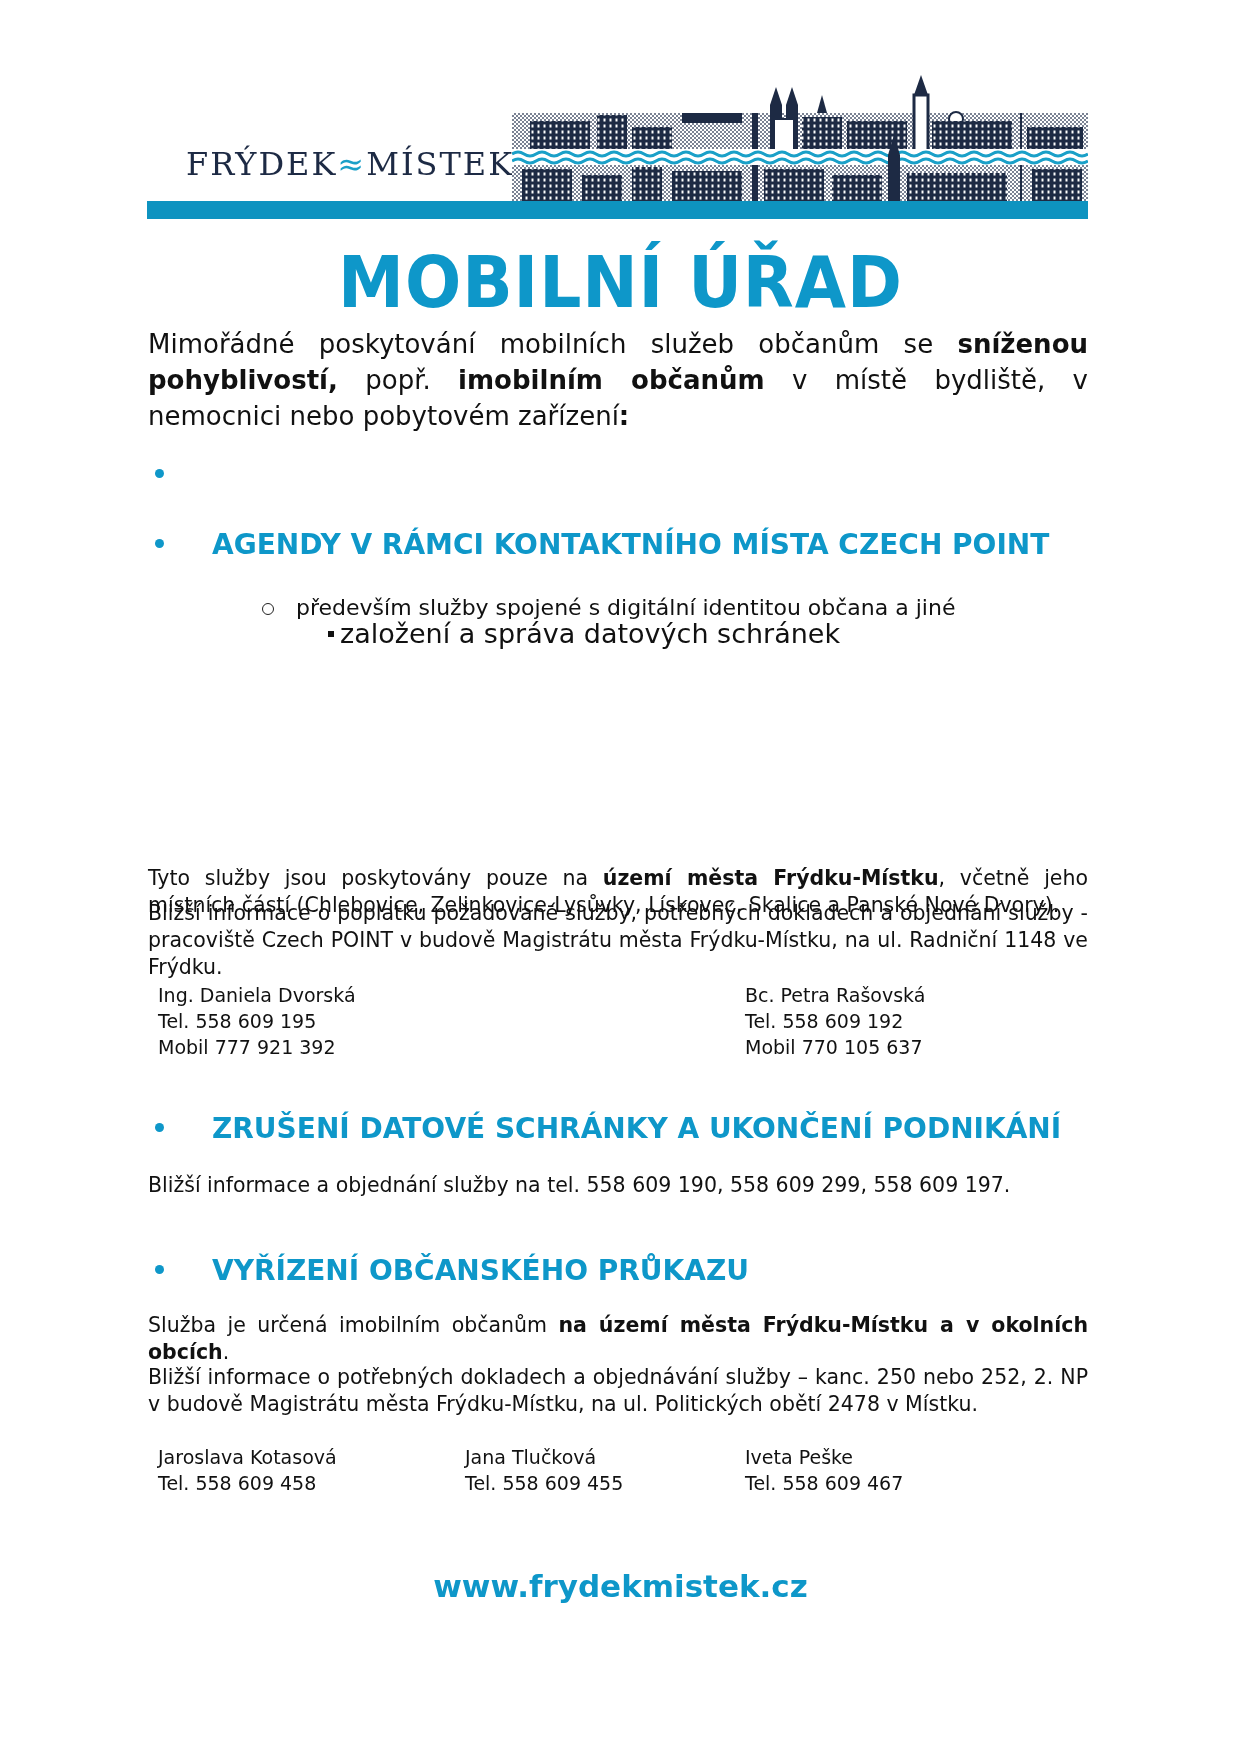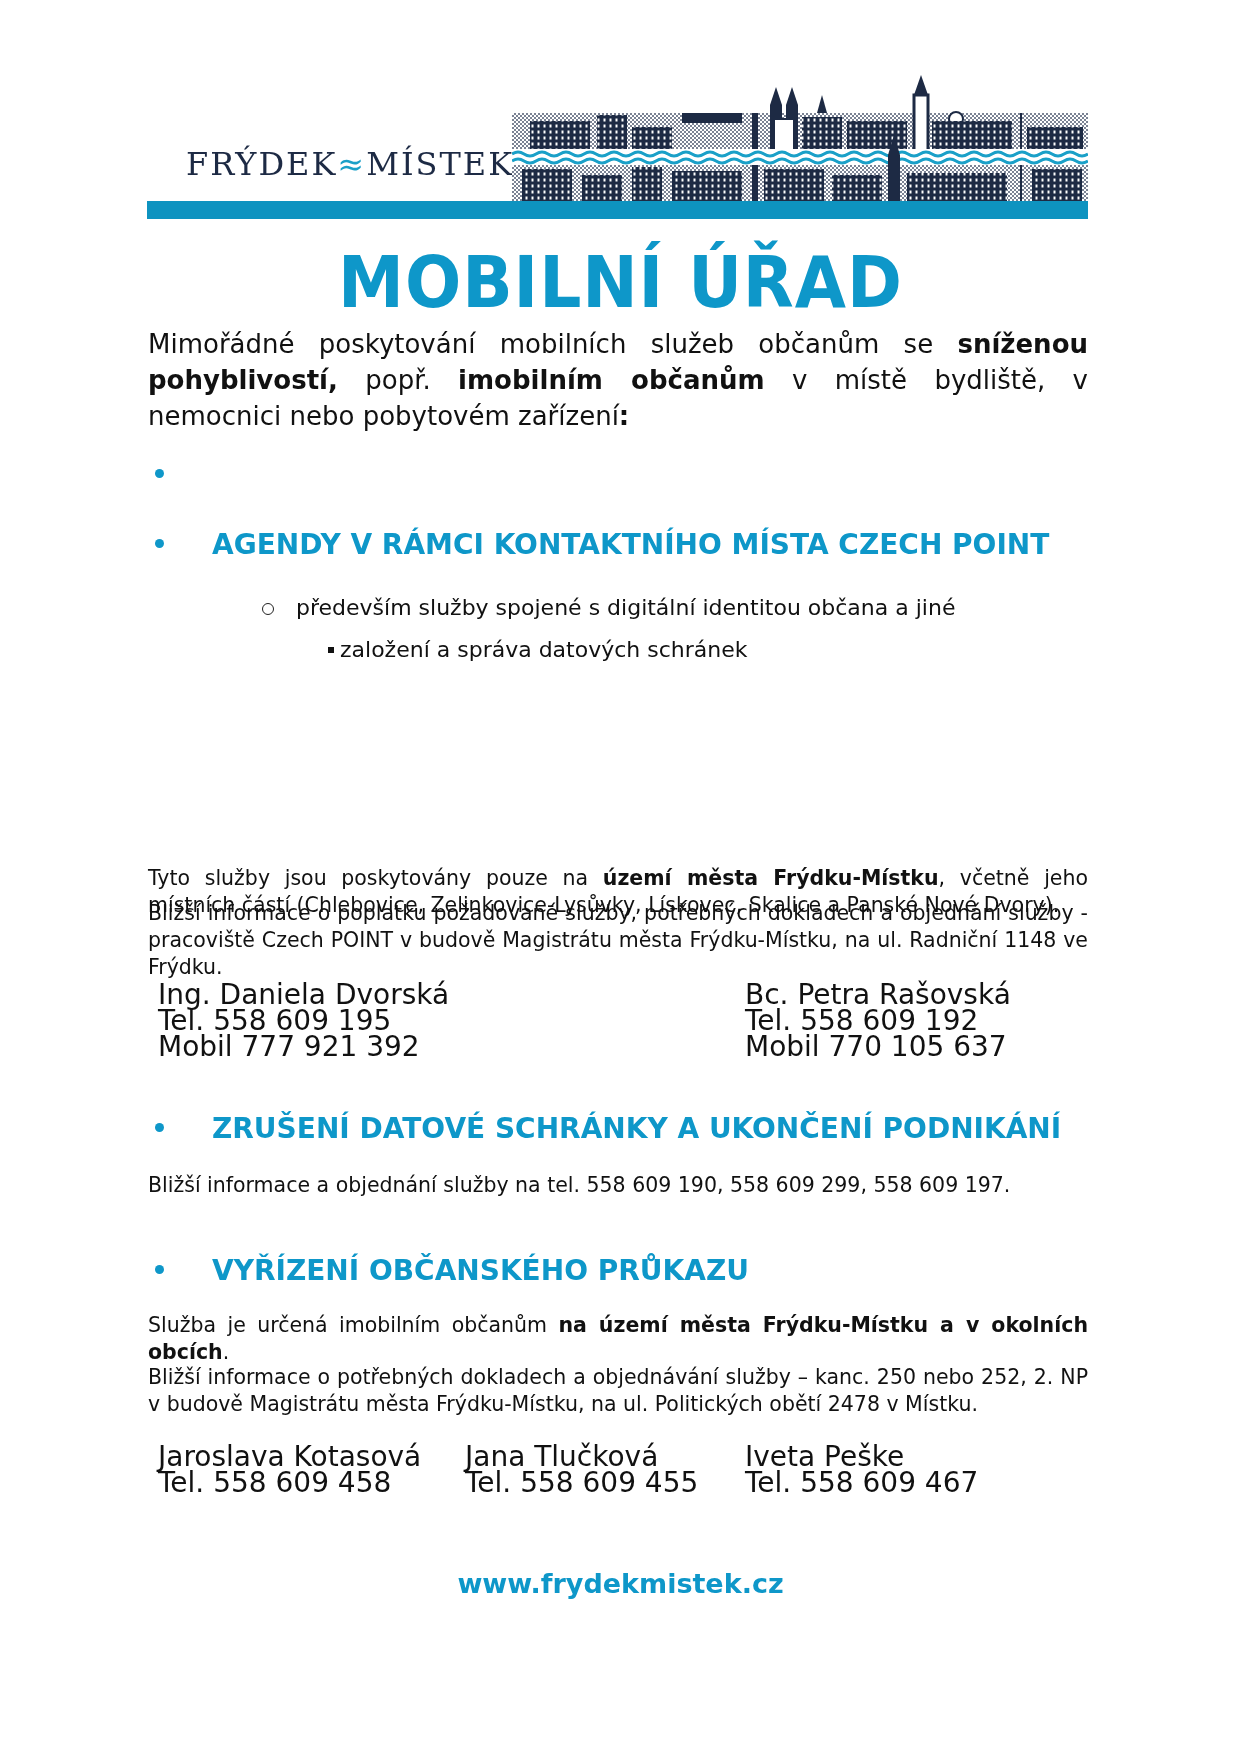--- a/index.html
+++ b/index.html
@@ -24,30 +24,30 @@
   .section-head { left: 148px; font-weight: bold; font-size: 28px; color: #0e97c9; white-space: nowrap;
                   font-family: "DejaVu Sans", sans-serif; }
   .section-head .dot { display: inline-block; width: 9px; height: 9px; border-radius: 50%; background: #0e97c9;
                        vertical-align: middle; margin-right: 48px; margin-left: 7px; position: relative; top: -3px; }
 
   .sub-o { left: 262px; top: 595px; font-size: 22px; white-space: nowrap; }
   .sub-o .ring { display: inline-block; width: 10px; height: 10px; border: 1.5px solid #222; border-radius: 50%;
                  margin-right: 22px; position: relative; top: 0px; }
   .sub-o b { font-weight: normal; margin-top: 28px; }
 
-  .sq-list { left: 328px; width: 770px; top: 636px; font-size: 22px; line-height: 27px; }
+  .sq-list { left: 328px; width: 770px; top: 620px; font-size: 27px; line-height: 27px; }
   .sq-item { position: relative; padding-left: 12px; text-align: justify; }
   .sq-item::before { content: ""; position: absolute; left: 0; top: 11px; width: 6px; height: 6px; background: #111; }
 
   .para { left: 148px; width: 940px; font-size: 20.5px; line-height: 27px; text-align: justify; }
   .para b { font-weight: bold; }
 
-  .contact { font-size: 28px; line-height: 26px; white-space: nowrap; }
+  .contact { font-size: 19px; line-height: 26px; white-space: nowrap; }
 
-  .website { left: 0; width: 1241px; top: 1568px; text-align: center; font-weight: bold; font-size: 27px;
+  .website { left: 0; width: 1241px; top: 1568px; text-align: center; font-weight: bold; font-size: 31px;
              color: #0e97c9; }
 </style>
 </head>
 <body>
 
 <div class="abs logo-text">
   <span>FRÝDEK</span><span class="wave">≈</span><span>MÍSTEK</span>
 </div>
 
 <svg class="abs skyline" viewBox="0 0 576 126" preserveAspectRatio="none">

